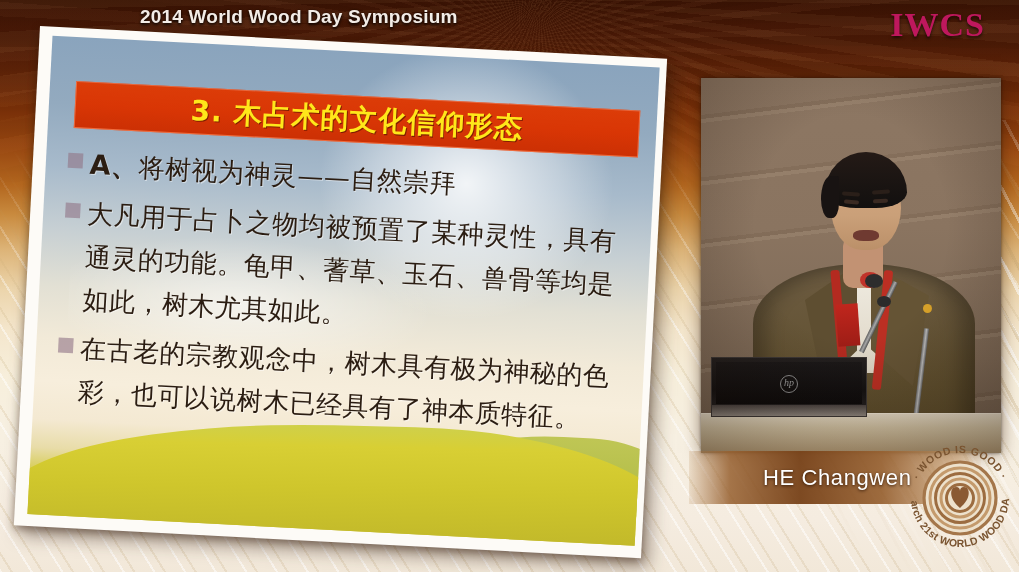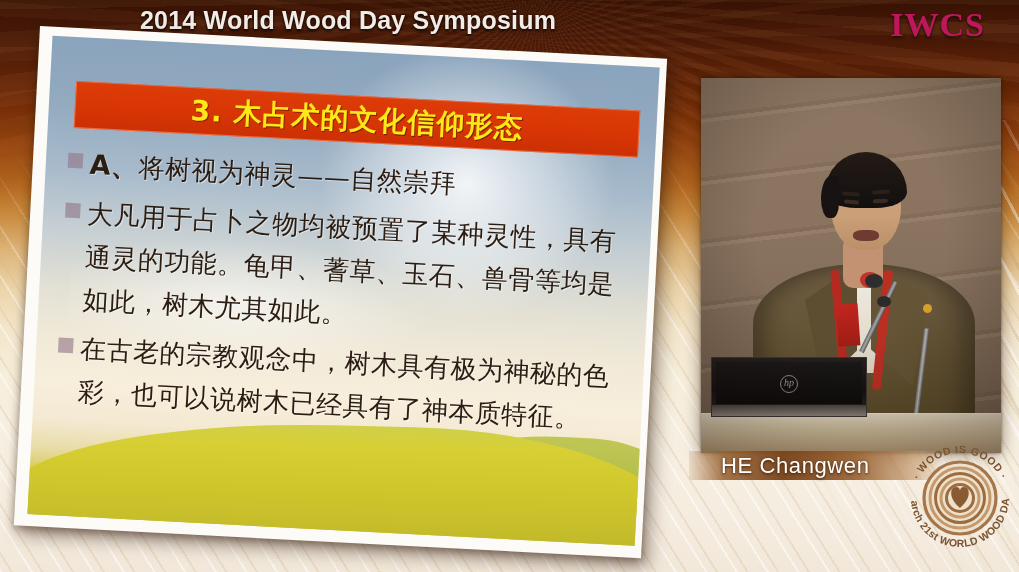--- a/index.html
+++ b/index.html
@@ -62,21 +62,21 @@
       rgba(205,178,130,0.00) 3px, rgba(205,178,130,0.00) 12px,
       rgba(186,156,104,0.28) 12px, rgba(186,156,104,0.28) 15px,
       rgba(255,255,255,0.00) 15px, rgba(255,255,255,0.00) 34px);
     -webkit-mask-image:radial-gradient(90% 75% at 100% 45%, rgba(0,0,0,.95) 20%, rgba(0,0,0,0) 78%);
             mask-image:radial-gradient(90% 75% at 100% 45%, rgba(0,0,0,.95) 20%, rgba(0,0,0,0) 78%);
   }
 
   
   .header-title{
     position:absolute;left:140px;top:6px;
-    font-size:25px;font-weight:bold;color:#f3ece6;
+    font-size:19px;font-weight:bold;color:#f3ece6;
     letter-spacing:.2px;
     text-shadow:0 2px 3px rgba(0,0,0,.75), 0 0 2px rgba(0,0,0,.6);
     white-space:nowrap;
   }
   .iwcs-logo{
     position:absolute;right:34px;top:6px;
     font-family:"Liberation Serif", serif;
     font-size:34px;font-weight:bold;color:#be185d;
     letter-spacing:1px;
     text-shadow:0 2px 3px rgba(0,0,0,.6);
@@ -289,26 +289,26 @@
     font-family:"Liberation Serif", serif;font-style:italic;
     font-size:10px;line-height:14px;text-align:center;
   }
   .laptop-base{
     position:absolute;left:0;bottom:0;width:100%;height:11px;
     background:linear-gradient(to bottom,#4a4340,#8e867e);
   }
 
   
   .name-banner{
-    position:absolute;left:689px;top:451px;width:250px;height:29px;
+    position:absolute;left:689px;top:451px;width:250px;height:53px;
     background:linear-gradient(to right,
       rgba(190,146,96,.20) 0%, rgba(150,95,46,.85) 14%,
       rgba(120,67,26,.96) 38%, rgba(150,96,48,.92) 66%,
       rgba(196,150,100,.55) 92%, rgba(220,186,146,.10) 100%);
-    display:flex;align-items:center;
+    display:flex;align-items:center;padding-left:42px;
   }
   .name-text{
     margin-left:32px;color:#ffffff;font-size:22px;
     letter-spacing:.6px;
     text-shadow:0 1px 3px rgba(40,18,4,.85);
     white-space:nowrap;
   }
 
   
   .wwd-logo{

